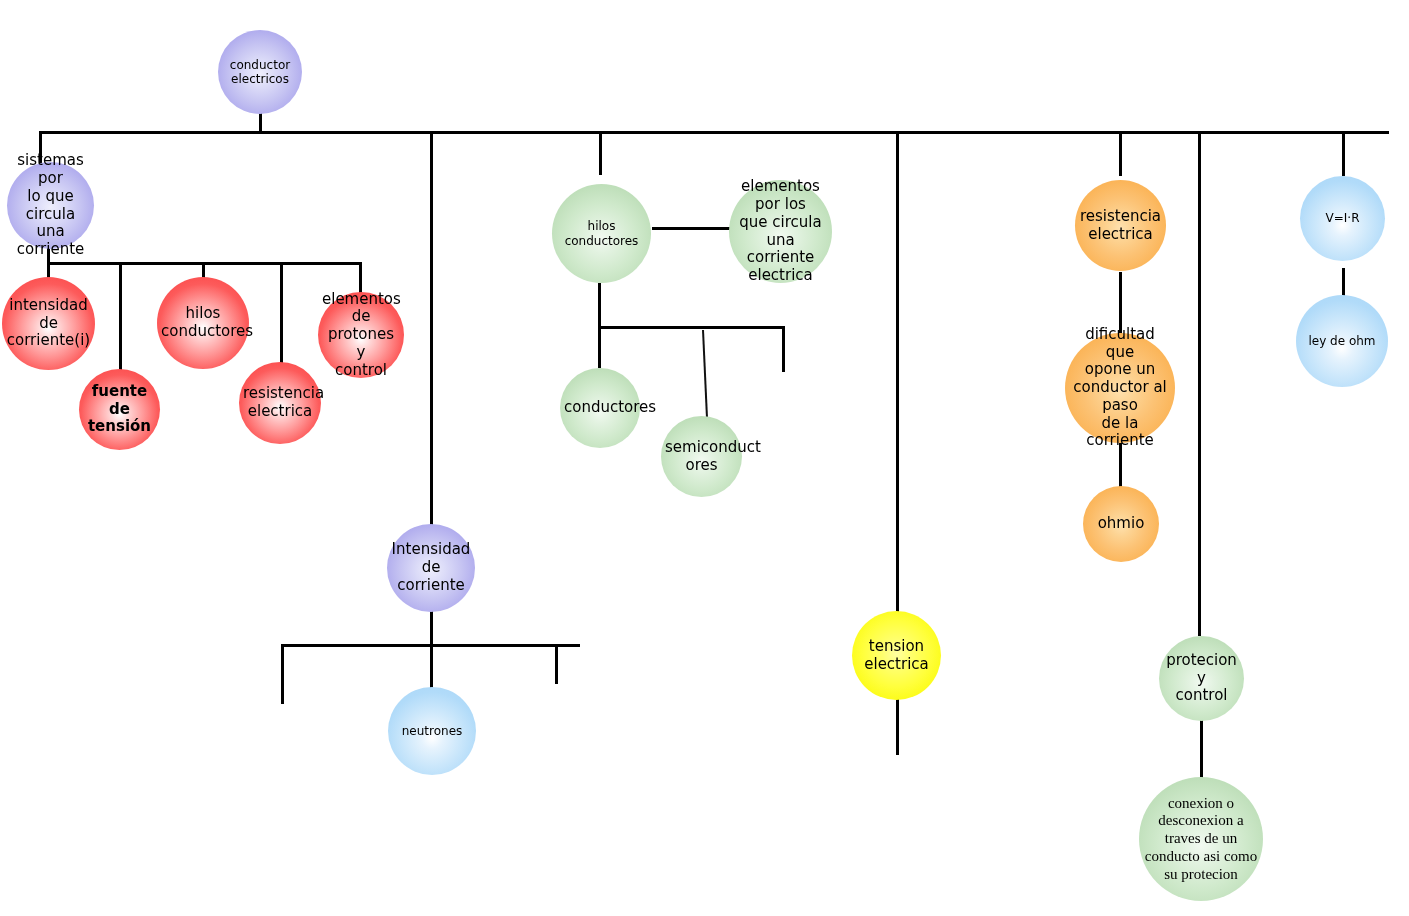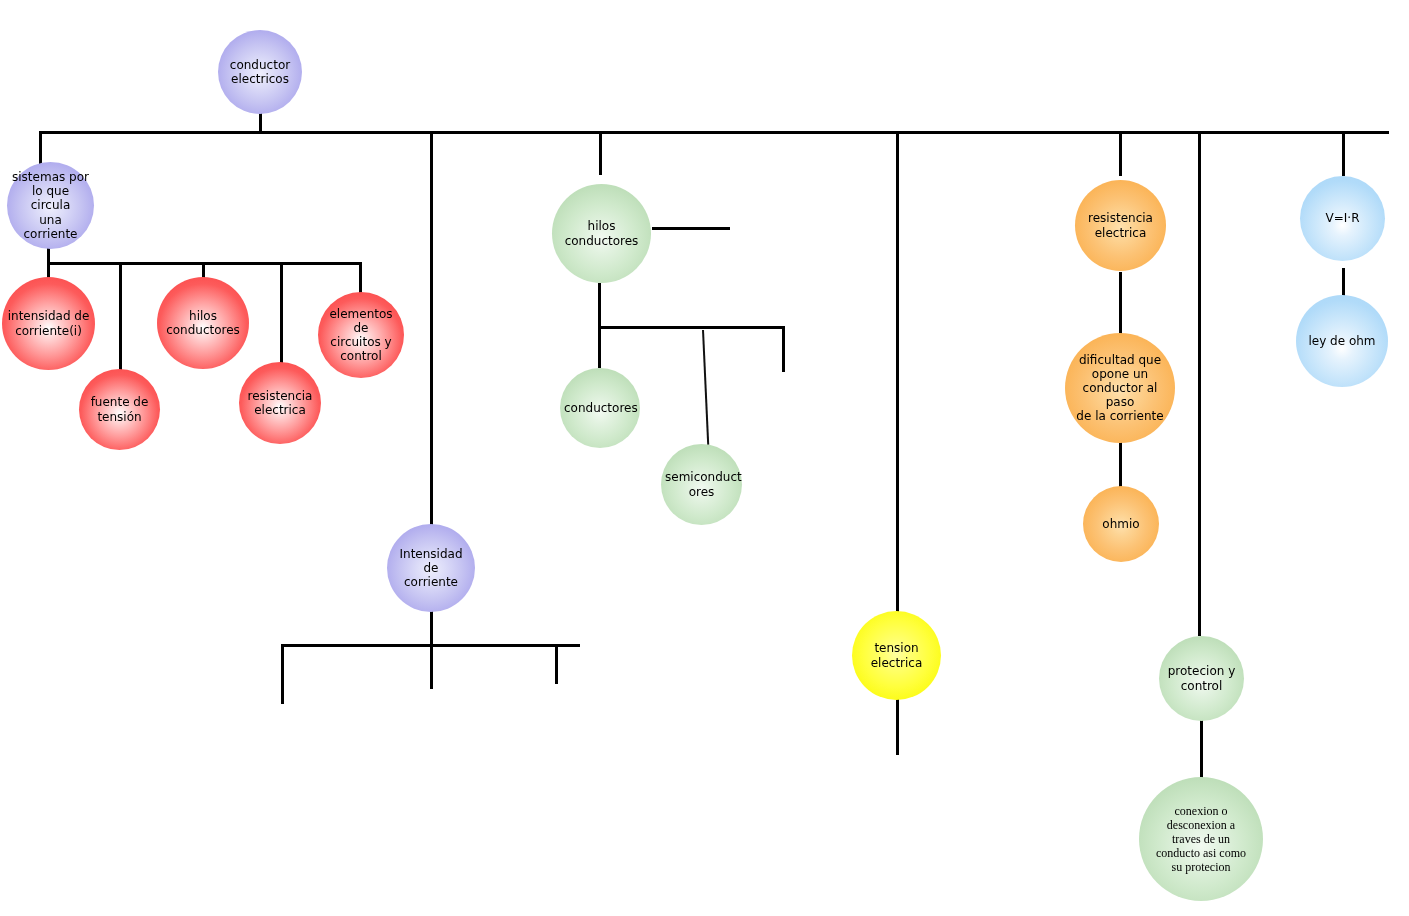--- a/index.html
+++ b/index.html
@@ -75,21 +75,21 @@
   }
   .c-orange {
     background: radial-gradient(circle at 50% 52%,
       #ffe1ae 0%, #fdd494 18%, #fcc274 45%, #fbb457 72%, #faad4b 100%);
   }
   .c-yellow {
     background: radial-gradient(circle at 50% 48%,
       #ffffa0 0%, #ffff6e 22%, #ffff3c 52%, #fbfb12 78%, #f8f800 100%);
   }
 
-  .fs11 { font-size: 12px; }
+  .fs11 { font-size: 15px; }
   .fs12 { font-size: 12px; }
 </style>
 </head>
 <body>
 
 <div id="canvas">
 
   <div class="line v" style="left:259px; top:104px; height:30px;"></div>
 
   <div class="line h" style="left:39px; top:131px; width:1350px;"></div>
@@ -140,52 +140,60 @@
   <div class="node c-purple fs11" style="left:7px; top:162px; width:87px; height:87px;">
     <span class="label">sistemas por
 lo que circula
 una corriente</span>
   </div>
 
   <div class="node c-red fs11" style="left:2px; top:277px; width:93px; height:93px;">
     <span class="label">intensidad de
 corriente(i)</span>
   </div>
-  <div class="node c-red fs11" style="left:79px; top:369px; width:81px; height:81px;">
+  <div class="node c-red fs11" style="left:79px; top:369px; width:81px; height:81px;font-weight:bold;">
     <span class="label">fuente de
 tensión</span>
   </div>
   <div class="node c-red fs11" style="left:157px; top:277px; width:92px; height:92px;">
     <span class="label">hilos
 conductores</span>
   </div>
   <div class="node c-red fs11" style="left:239px; top:362px; width:82px; height:82px;">
     <span class="label">resistencia
 electrica</span>
   </div>
   <div class="node c-red fs11" style="left:318px; top:292px; width:86px; height:86px;">
     <span class="label">elementos de
-circuitos y
+protones y
 control</span>
   </div>
 
   <div class="node c-purple fs11" style="left:387px; top:524px; width:88px; height:88px;">
     <span class="label">Intensidad de
 corriente</span>
   </div>
 
+  <div class="node c-blue fs12" style="left:388px; top:687px; width:88px; height:88px;">
+    <span class="label">neutrones</span>
+  </div>
 
   <div class="node c-green fs12" style="left:552px; top:184px; width:99px; height:99px;">
     <span class="label">hilos
 conductores</span>
   </div>
+  <div class="node c-green fs11" style="left:729px; top:180px; width:103px; height:103px;">
+    <span class="label">elementos por los
+que circula una
+corriente electrica</span>
+  </div>
   <div class="node c-green fs11" style="left:560px; top:368px; width:80px; height:80px;">
     <span class="label">conductores</span>
   </div>
-  <div class="node c-green fs11" style="left:661px; top:444px; width:81px; height:81px;">
+  <div class="node c-green fs11" style="left:661px; top:416px; width:81px; height:81px;">
     <span class="label">semiconduct
 ores</span>
   </div>
 
   <div class="node c-yellow fs11" style="left:852px; top:611px; width:89px; height:89px;">
     <span class="label">tension
 electrica</span>
   </div>
 
   <div class="node c-orange fs11" style="left:1075px; top:180px; width:91px; height:91px;">

